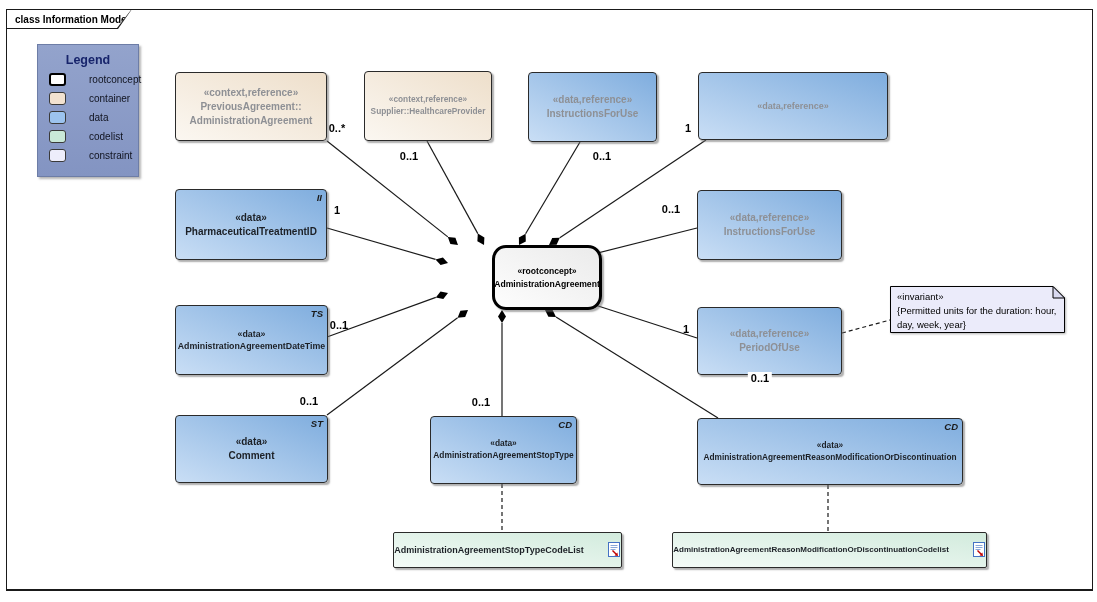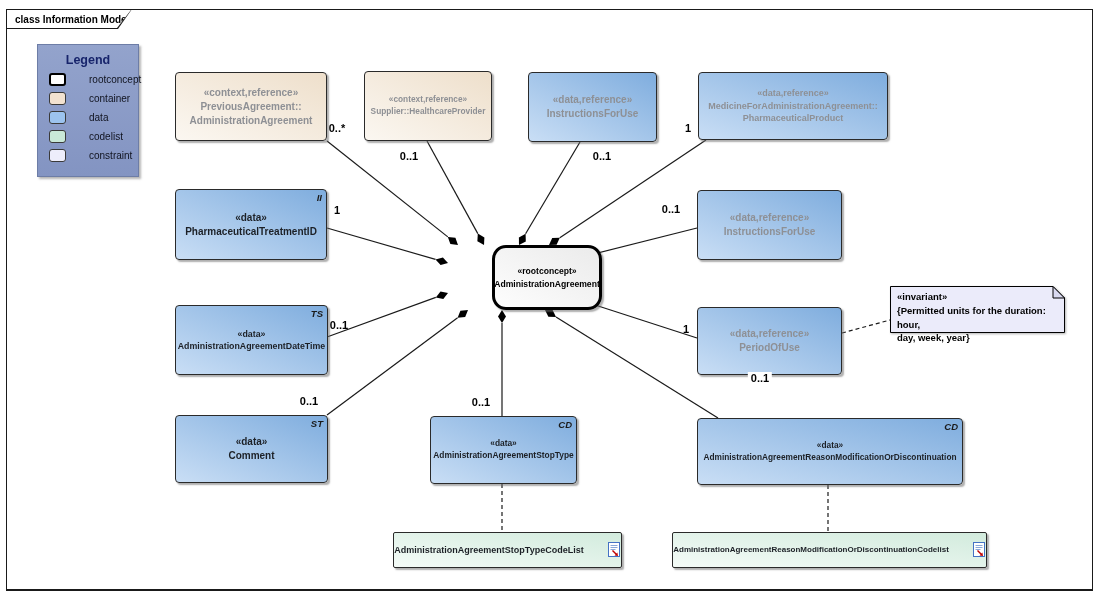--- a/index.html
+++ b/index.html
@@ -133,24 +133,20 @@
       <div class="node-body" style="font-size: 10px;">
         <div class="stereo">«data,reference»</div>
         <div class="name">
           <div>InstructionsForUse</div>
         </div>
       </div>
     </div>
     <div class="node data ref" style="left: 698px; top: 72px; width: 190px; height: 68px;">
       <div class="node-body" style="font-size: 9px;">
         <div class="stereo">«data,reference»</div>
-        <div class="name">
-          <div>MedicineForAdministrationAgreement::</div>
-          <div>PharmaceuticalProduct</div>
-        </div>
       </div>
     </div>
     <div class="node data" style="left: 175px; top: 189px; width: 152px; height: 71px;">
       <span class="marker">II</span>
       <div class="node-body" style="font-size: 10px;">
         <div class="stereo">«data»</div>
         <div class="name">
           <div>PharmaceuticalTreatmentID</div>
         </div>
       </div>
@@ -289,21 +285,21 @@
         <span class="legend-swatch" style="background: rgb(201, 233, 216);"></span>
         <span class="legend-label">codelist</span>
       </div>
       <div class="legend-item">
         <span class="legend-swatch" style="background: rgb(237, 237, 251);"></span>
         <span class="legend-label">constraint</span>
       </div>
     </div>
 </div>
 
-<div class="note" id="invariant-note" style="left: 890px; top: 286px; width: 175px; height: 47px; font-weight: bold;">
+<div class="note" id="invariant-note" style="left: 890px; top: 286px; width: 175px; height: 47px;">
     <svg width="175" height="47" viewBox="0 0 175 47">
       <path d="M0.5,0.5 L163,0.5 L174.5,12 L174.5,46.5 L0.5,46.5 Z" fill="#ebebfa" stroke="#000"></path>
       <path d="M163,0.5 L163,12 L174.5,12 Z" fill="#d9d9f0" stroke="#000"></path>
     </svg>
     <div class="note-text">
       <div>«invariant»</div>
       <div>{Permitted units for the duration: hour,</div>
       <div>day, week, year}</div>
     </div>
   </div>

